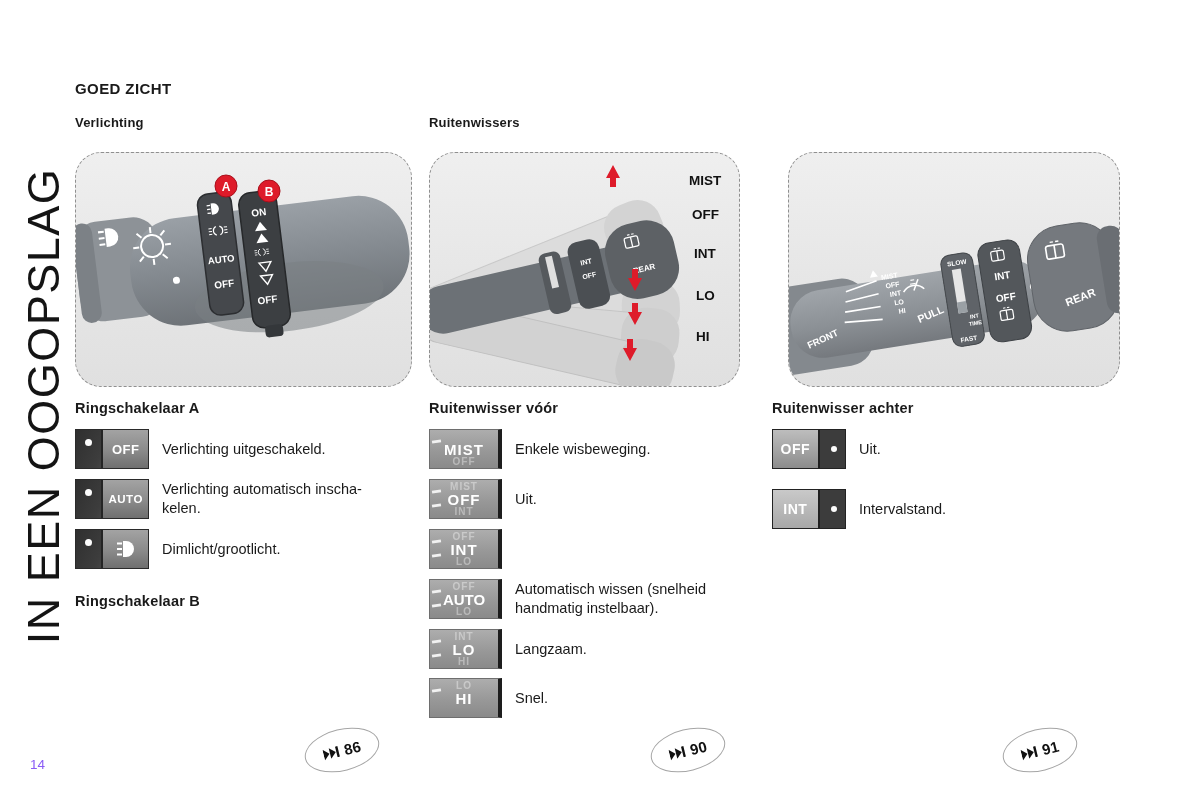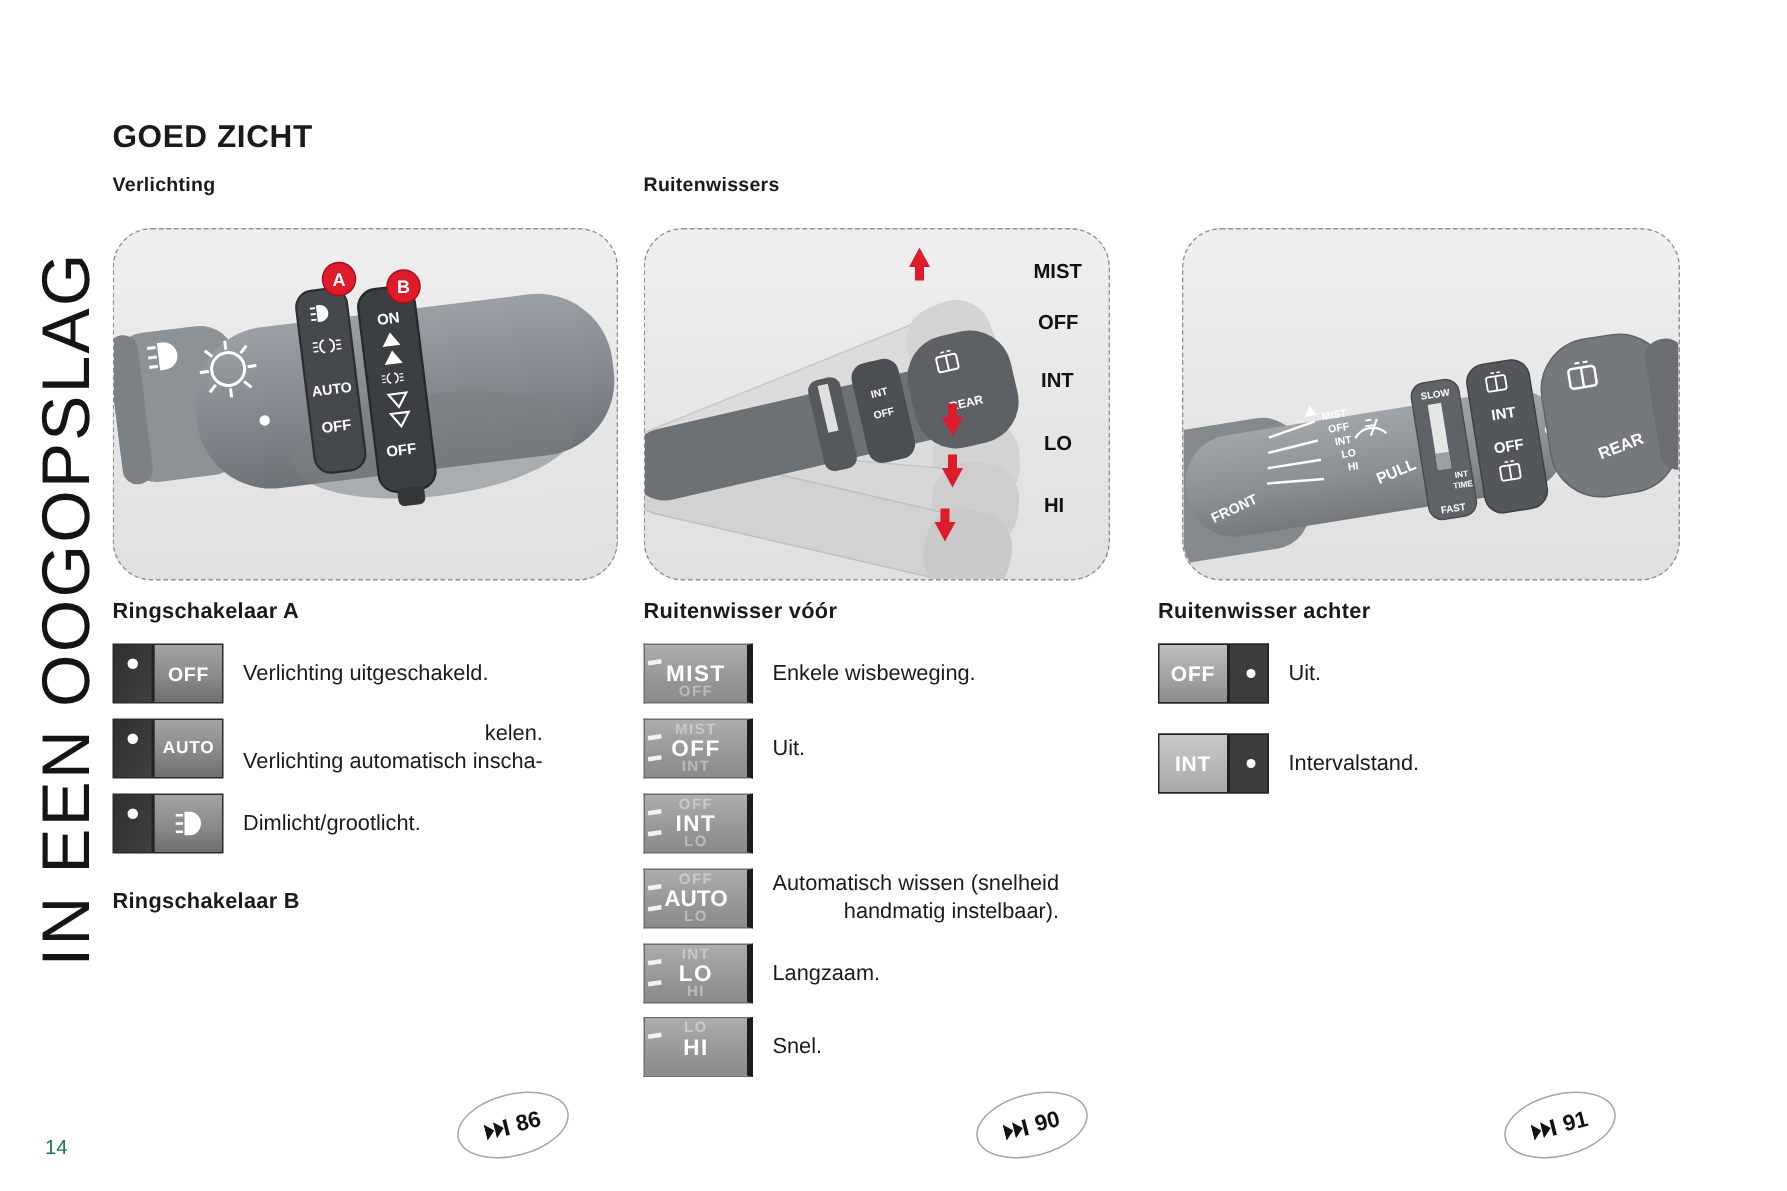--- a/index.html
+++ b/index.html
@@ -1,39 +1,39 @@
 <!DOCTYPE html>
 <html><head>
 <meta charset="utf-8">
 <style>
   html,body{margin:0;padding:0;background:#fff;}
   .page{position:relative;width:1191px;height:794px;background:#ffffff;
         font-family:"Liberation Sans",sans-serif;color:#1a1a1a;overflow:hidden;}
 
   
-  .doc-title{position:absolute;left:75px;top:80px;font-size:21px;font-weight:bold;letter-spacing:.4px;}
+  .doc-title{position:absolute;left:75px;top:80px;font-size:15px;font-weight:bold;letter-spacing:.4px;}
   .col-heading{position:absolute;top:115px;font-size:13px;font-weight:bold;letter-spacing:.2px;text-align:center;}
   .sec-heading{font-size:14.5px;font-weight:bold;margin:0 0 13px 0;letter-spacing:.2px;}
 
   
   .side-vertical{position:absolute;left:44px;top:406px;transform:translate(-50%,-50%) rotate(-90deg);
         white-space:nowrap;font-size:45px;letter-spacing:1.5px;color:#141414;}
 
   
   .photo-panel{position:absolute;border:1px dashed #8f8f8f;border-radius:26px;
         background:linear-gradient(180deg,#efefef 0%,#e6e6e6 55%,#e0e0e0 100%);overflow:hidden;}
   .photo-panel svg{display:block;}
   svg text{font-family:"Liberation Sans",sans-serif;}
 
   
   .cap-col{position:absolute;}
   .item{display:flex;align-items:center;gap:13px;margin-bottom:10px;}
   .item-rear{margin-bottom:20px;}
   .txt{font-size:14.5px;}
-  .line{line-height:19px;min-height:19px;text-align:right;}
+  .line{line-height:19px;min-height:19px;}
   .line:empty{display:none;}
   .line.stretch{text-align:justify;height:19px;overflow:hidden;}
   .line.stretch::after{content:"";display:inline-block;width:100%;}
   .separator{font-size:14.5px;line-height:18px;margin:2px 0 10px 0;}
 
   
   .icon-a{position:relative;width:72px;height:38px;flex:0 0 auto;border:1px solid #2a2a2a;
         background:linear-gradient(115deg,#2f2f2f 0%,#3d3d3d 40%,#4a4a4a 55%);}
   .icon-a .dot{position:absolute;left:9px;top:9px;width:7px;height:7px;border-radius:50%;background:#fdfdfd;}
   .icon-a .key{position:absolute;right:0;top:0;width:62%;height:100%;border-left:2px solid #242424;
@@ -56,21 +56,21 @@
   .icon-r{position:relative;width:72px;height:38px;flex:0 0 auto;border:1px solid #222;background:#3c3c3c;}
   .icon-r .key{position:absolute;left:0;top:0;width:62%;height:100%;border-right:2px solid #202020;
         background:linear-gradient(180deg,#bdbdbd 0%,#a3a3a3 55%,#8c8c8c 100%);
         display:flex;align-items:center;justify-content:center;color:#fff;font-weight:bold;font-size:14px;letter-spacing:.5px;}
   .icon-r .dot{position:absolute;right:8px;top:16px;width:6px;height:6px;border-radius:50%;background:#fdfdfd;}
 
   
   .page-ref{position:absolute;width:74px;height:40px;border:1.5px solid #a5a5a5;border-radius:50%;
         background:#fff;display:flex;align-items:center;justify-content:center;gap:5px;
         transform:rotate(-14deg);font-weight:bold;font-size:15px;color:#111;}
-  .page-num{position:absolute;left:30px;top:757px;font-size:13.5px;color:#15803d;}
+  .page-num{position:absolute;left:30px;top:757px;font-size:13.5px;color:#8b5cf6;}
 </style>
 </head>
 <body>
 
 <div class="page">
 
   <svg width="0" height="0" style="position:absolute">
     <defs>
       <g id="beam">
         <path d="M9,0 a8,8 0 0 1 0,16 h-3 v-16 z" fill="#fff"></path>
@@ -286,22 +286,22 @@
     </div>
 
     <div class="item">
       <div class="icon-a">
         <span class="dot"></span>
         <span class="key" style="font-size:11.5px">
             <span>AUTO</span>
           </span>
       </div>
       <div class="txt">
+        <div class="line stretch">Verlichting automatisch inscha-</div>
         <div class="line">kelen.</div>
-        <div class="line stretch">Verlichting automatisch inscha-</div>
       </div>
     </div>
 
 
     <div class="item">
       <div class="icon-a">
         <span class="dot"></span>
         <span class="key">
             <svg width="18" height="16">
               <use href="#beam"></use>

